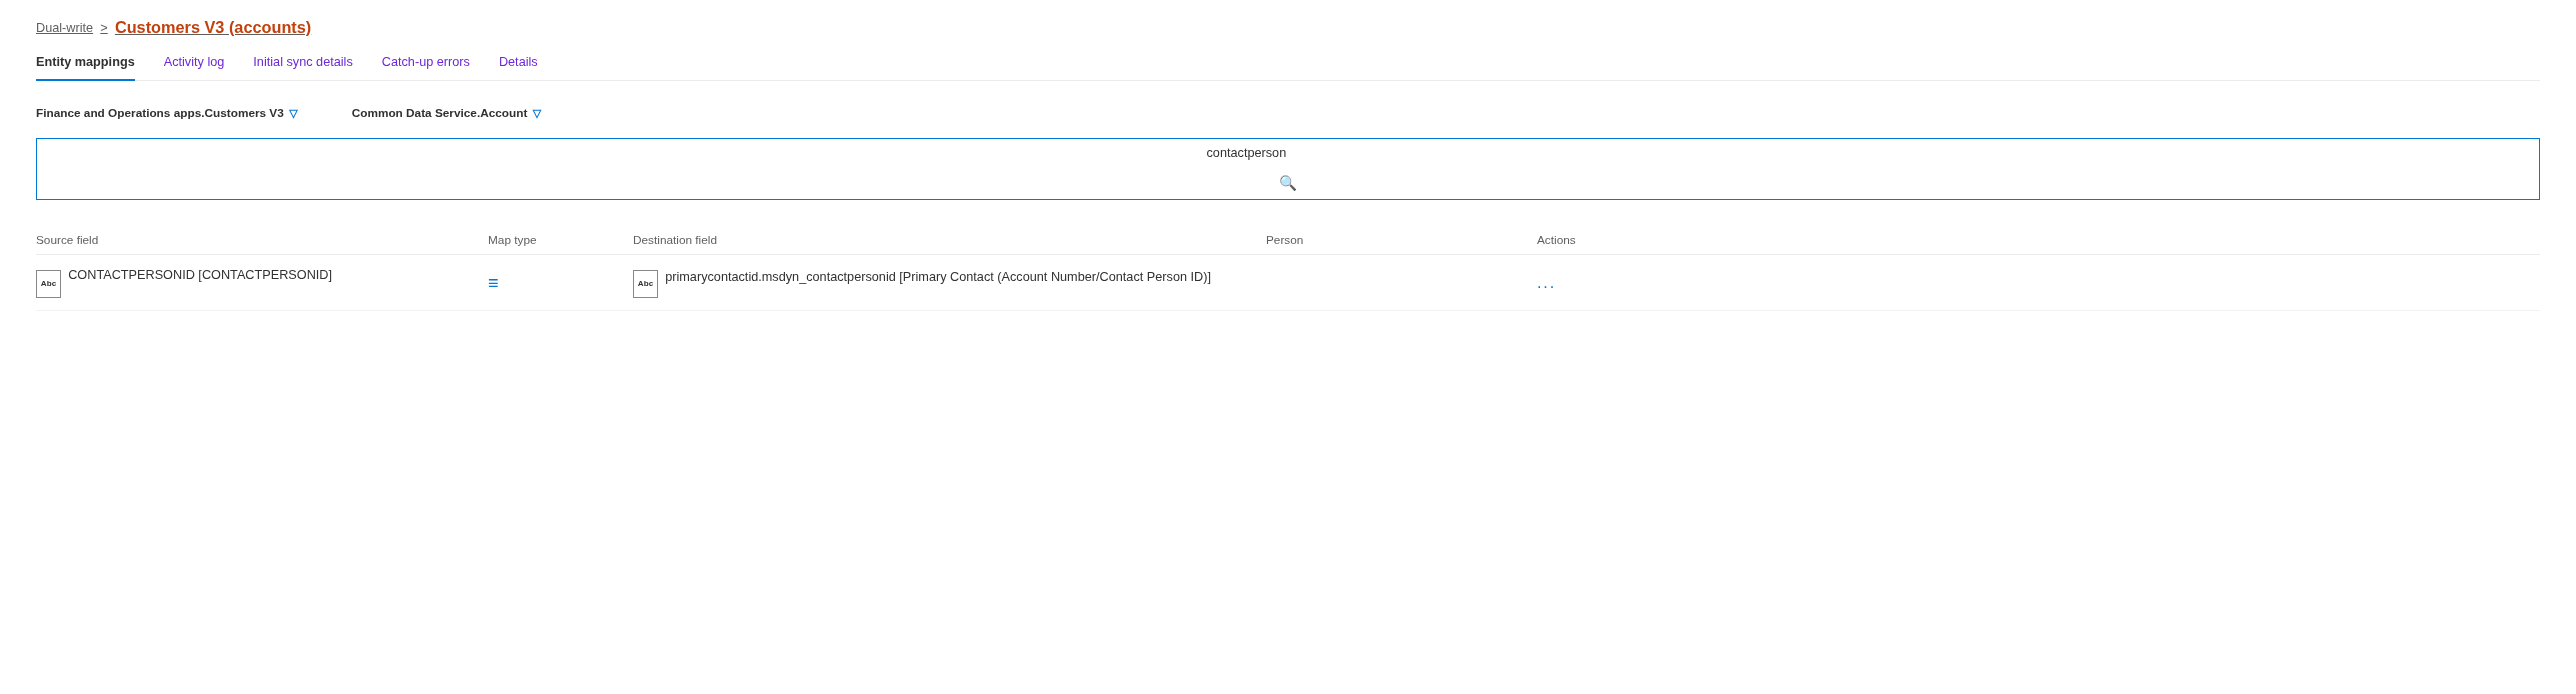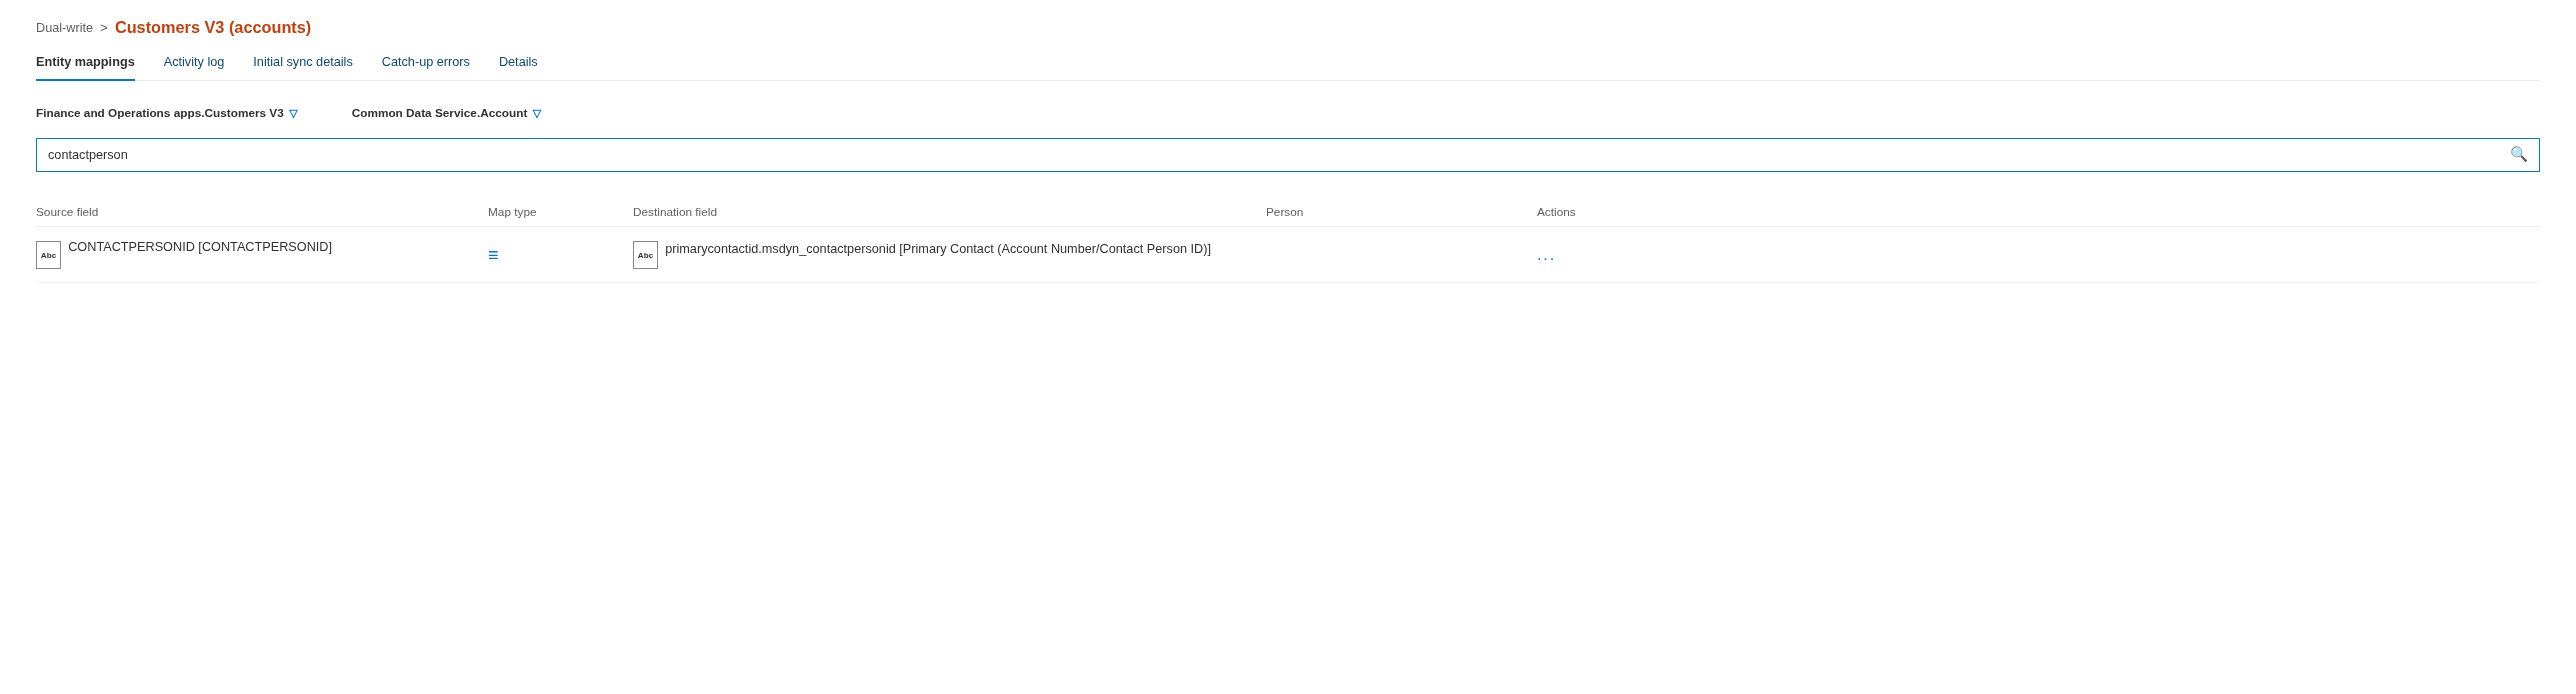--- a/index.html
+++ b/index.html
@@ -17,20 +17,21 @@
     }
     .page-container {
       padding: 18px 36px;
     }
     .breadcrumb {
       display: flex;
       align-items: center;
       font-size: 12.7px;
       color: #605e5c;
       margin-bottom: 4px;
+      text-decoration: underline;
     }
     .breadcrumb-link {
       color: #605e5c;
       cursor: pointer;
     }
     .breadcrumb-separator {
       margin: 0 7.2px;
       color: #605e5c;
     }
     .breadcrumb-current {
@@ -41,21 +42,21 @@
     .tabs {
       display: flex;
       border-bottom: 0.9px solid #edebe9;
       margin-bottom: 25px;
       margin-top: 7.2px;
     }
     .tab {
       padding: 11px 0;
       margin-right: 29px;
       font-size: 12.7px;
-      color: #0c4a6e;
+      color: #6d28d9;
       cursor: pointer;
       position: relative;
       white-space: nowrap;
     }
     .tab.active {
       color: #323130;
       font-weight: 600;
     }
     .tab.active::after {
       content: '';
@@ -85,20 +86,21 @@
       color: #0078d4;
       font-size: 11px;
       cursor: pointer;
     }
     .search-container {
       display: flex;
       align-items: center;
       border: 1.4px solid #0078d4;
       margin-bottom: 22px;
       background: #fff;
+      flex-direction: column;
     }
     .search-input {
       flex: 1;
       border: none;
       outline: none;
       font-size: 12.7px;
       padding: 7.2px 11px;
       color: #323130;
       font-family: inherit;
     }

